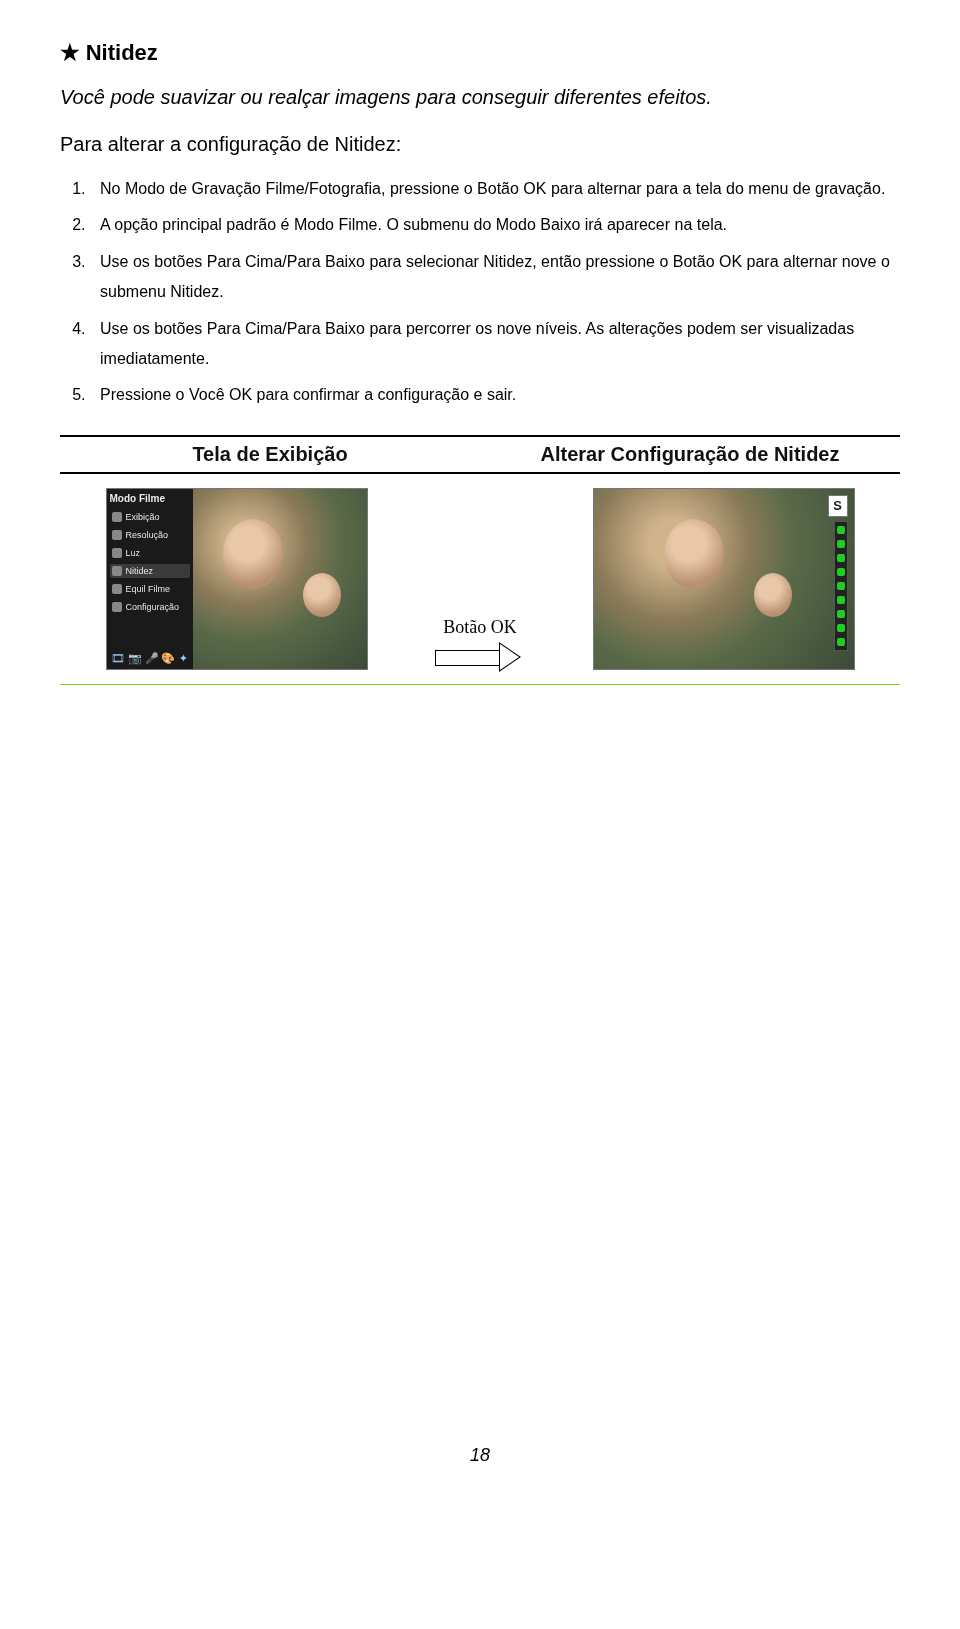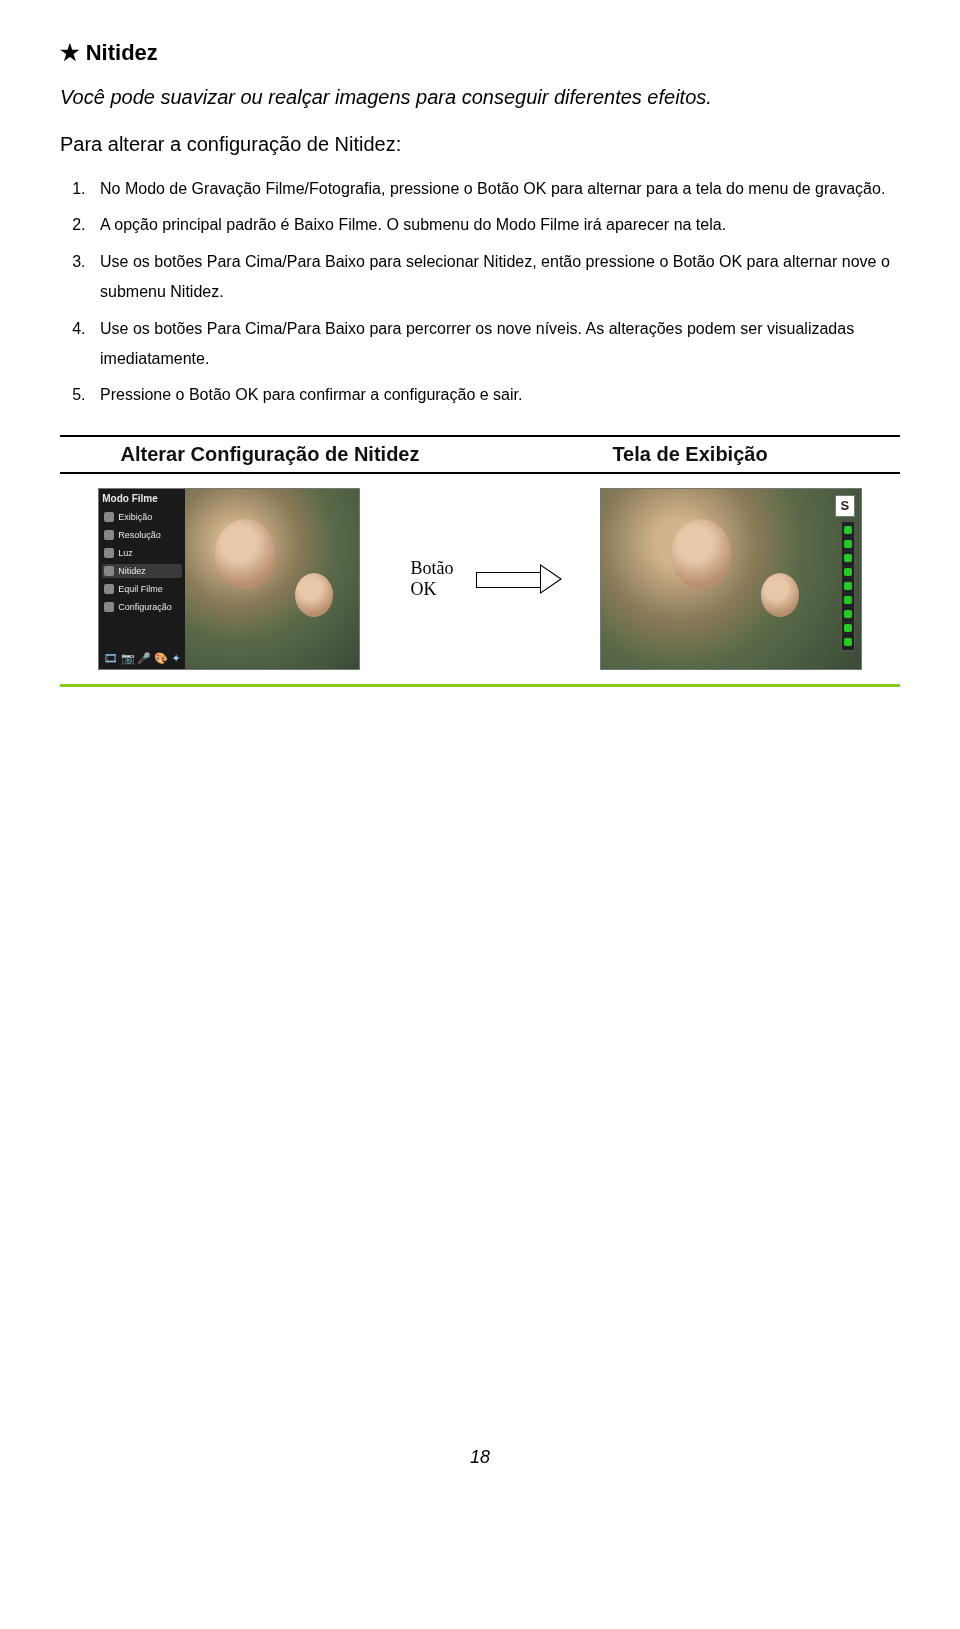--- a/index.html
+++ b/index.html
@@ -51,23 +51,23 @@
   .table-head div {
     flex: 1;
     text-align: center;
     font-size: 20px;
     font-weight: bold;
     padding: 6px 4px;
     color: #111;
   }
   .table-body {
     display: flex;
-    border-bottom: 3px solid #84cc16;
+    border-bottom: 1px solid #84cc16;
     padding: 14px 0;
-    align-items: center;
+    align-items: flex-end;
     gap: 12px;
   }
   .cell {
     flex: 1;
     display: flex;
     align-items: center;
     justify-content: center;
   }
   .screen {
     width: 260px;
@@ -160,20 +160,21 @@
     box-sizing: border-box;
   }
   .level-dot {
     width: 8px; height: 8px;
     background:#2c2;
     border-radius: 2px;
     margin: 0 auto;
   }
   .arrow-col {
     display:flex;
+    flex-direction: column;
     align-items: center;
     gap:6px;
     flex: 0 0 110px;
   }
   .arrow-label {
     font-family: "Times New Roman", serif;
     font-size: 18px;
   }
   .arrow {
     width: 90px;
@@ -218,29 +219,29 @@
   <span class="star">★</span>
   <span>Nitidez</span>
 </div>
 
 <p class="intro">Você pode suavizar ou realçar imagens para conseguir diferentes efeitos.</p>
 
 <p class="lead">Para alterar a configuração de Nitidez:</p>
 
 <ol class="steps">
   <li>No Modo de Gravação Filme/Fotografia, pressione o Botão OK para alternar para a tela do menu de gravação.</li>
-  <li>A opção principal padrão é Baixo Filme. O submenu do Modo Filme irá aparecer na tela.</li>
+  <li>A opção principal padrão é Modo Filme. O submenu do Modo Baixo irá aparecer na tela.</li>
   <li>Use os botões Para Cima/Para Baixo para selecionar Nitidez, então pressione o Botão OK para alternar nove o submenu Nitidez.</li>
   <li>Use os botões Para Cima/Para Baixo para percorrer os nove níveis. As alterações podem ser visualizadas imediatamente.</li>
-  <li>Pressione o Botão OK para confirmar a configuração e sair.</li>
+  <li>Pressione o Você OK para confirmar a configuração e sair.</li>
 </ol>
 
 <div class="table-head">
+  <div>Tela de Exibição</div>
   <div>Alterar Configuração de Nitidez</div>
-  <div>Tela de Exibição</div>
 </div>
 
 <div class="table-body">
 
   <div class="cell">
     <div class="screen">
       <div class="menu-panel">
         <div class="mtitle">Modo Filme</div>
         <div class="menu-item">
             <span class="mi-icon"></span>

